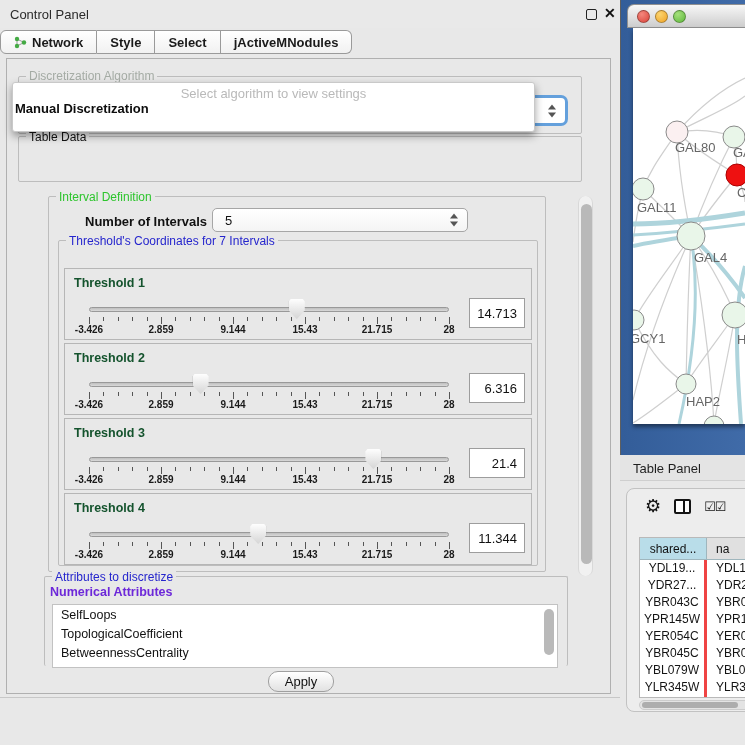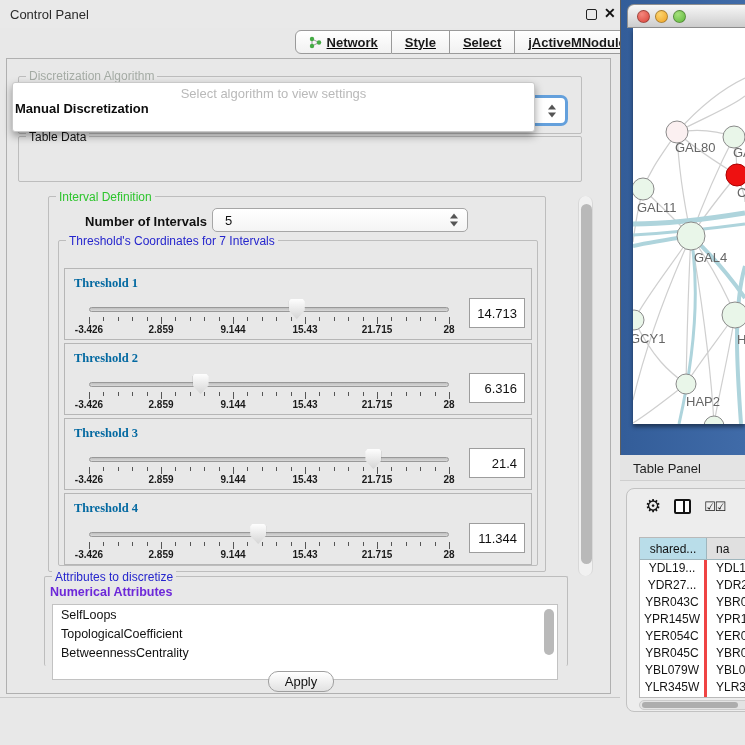--- a/index.html
+++ b/index.html
@@ -6,21 +6,21 @@
   html,body { width:745px; height:745px; }
   body { font-family:"Liberation Sans", sans-serif; background:#e8e8e8; }
   #stage { position:absolute; top:0; left:0; width:745px; height:745px; overflow:hidden; background:#e8e8e8; }
 
   
   #cp-titlebar { position:absolute; left:0; top:0; width:620px; height:28px; background:#e9e9e9; }
   #cp-title { position:absolute; left:10px; top:7px; font-size:13px; color:#2b2b2b; }
   #cp-float { position:absolute; left:586px; top:9px; width:11px; height:11px; border:1.6px solid #222; border-radius:2px; background:transparent; }
   #cp-close { position:absolute; left:604px; top:5px; font-size:14px; font-weight:bold; color:#111; }
 
-  #top-tab-bar { position:absolute; left:0; top:30px; width:647px; height:24px; display:flex; justify-content:flex-end;text-decoration:underline; }
+  #top-tab-bar { position:absolute; left:0; top:30px; width:647px; height:24px; display:flex; justify-content:flex-start; }
   .tab { height:24px; display:flex; align-items:center; gap:5px; padding:0 13px; font-size:13px; font-weight:bold; color:#1a1a1a;
          background:linear-gradient(#ffffff,#f1f1f1); border:1px solid #9a9a9a; border-left:none; }
   .tab:first-child { border-left:1px solid #9a9a9a; border-radius:6px 0 0 6px; }
   .tab:last-child { border-radius:0 6px 6px 0; }
   .tab.sel { background:#7d7d7d; color:#efefef; }
 
   #cp-main { position:absolute; left:6px; top:58px; width:605px; height:636px; border:1px solid #b0b0b0; background:#e8e8e8; }
 
   .grouplabel { position:absolute; font-size:12px; background:#e8e8e8; padding:0 3px; z-index:3; }
   .groupbox { position:absolute; border:1px solid #bdbdbd; border-radius:2px; }
@@ -42,32 +42,32 @@
   
   .combo { position:absolute; background:linear-gradient(#ffffff,#f4f4f4); border:1px solid #a6a6a6; border-radius:5px;
            font-size:13px; color:#111; display:flex; align-items:center; padding-left:12px; }
 
   
   .vsb-track { position:absolute; background:#f1f1f1; border-left:1px solid #d8d8d8; border-right:1px solid #d8d8d8; border-radius:7px; }
   .sb-thumb { position:absolute; background:#b9b9b9; border-radius:6px; }
 
   
   .th-panel { position:absolute; left:64px; width:468px; height:72px; border:1px solid #b6b6b6; background:#e8e8e8; }
-  .th-label { position:absolute; left:9px; top:7px; font-size:12.5px; font-weight:bold; color:#0369a1;font-family:Liberation Serif, serif; }
+  .th-label { position:absolute; left:9px; top:7px; font-size:12.5px; font-weight:bold; color:#14532d; }
   .th-track { position:absolute; left:24px; top:38px; width:360px; height:5px; background:linear-gradient(#bfbfbf,#d9d9d9);
               border:1px solid #999; border-radius:3px; }
   .th-thumb { position:absolute; top:30px; width:16px; height:20px; background:linear-gradient(#fefefe,#d5d5d5);
               clip-path:polygon(12% 0,88% 0,100% 12%,100% 58%,50% 100%,0 58%,0 12%); filter:drop-shadow(0 0 1px #777); z-index:2; }
   .th-tick { position:absolute; width:1px; background:#555; top:48px; }
   .th-scale { position:absolute; top:55px; transform:translateX(-50%); font-size:10px; font-weight:bold; color:#1a1a1a; white-space:nowrap; }
   .th-value { position:absolute; left:404px; top:29px; width:56px; height:30px; background:#fff; border:1px solid #9d9d9d;
               font-size:13px; color:#111; display:flex; align-items:center; justify-content:flex-end; padding-right:7px; }
 
   
-  #attr-list { position:absolute; left:52px; top:604px; width:506px; height:76px; background:#fff; border:1px solid #c2c2c2; overflow:hidden; }
+  #attr-list { position:absolute; left:52px; top:604px; width:506px; height:64px; background:#fff; border:1px solid #c2c2c2; overflow:hidden; }
   .attr-item { font-size:12.5px; color:#111; padding:3px 0 0 8px; height:19px; }
 
   #apply-btn { position:absolute; left:268px; top:671px; width:66px; height:21px; border:1px solid #9f9f9f; border-radius:10px;
                background:linear-gradient(#ffffff,#e2e2e2); font-size:13px; color:#111; display:flex; align-items:center; justify-content:center; }
 
   #bottom-tab-bar { position:absolute; left:0; top:703px; width:620px; height:23px; display:flex; justify-content:center; }
   #cp-bottom-line { position:absolute; left:0; top:697px; width:620px; height:1px; background:#c7c7c7; }
 
   
   #desktop { position:absolute; left:620px; top:0; width:125px; height:455px; background:linear-gradient(90deg,#335d99,#406ba8); border-left:1px solid #5f5f5f; }

